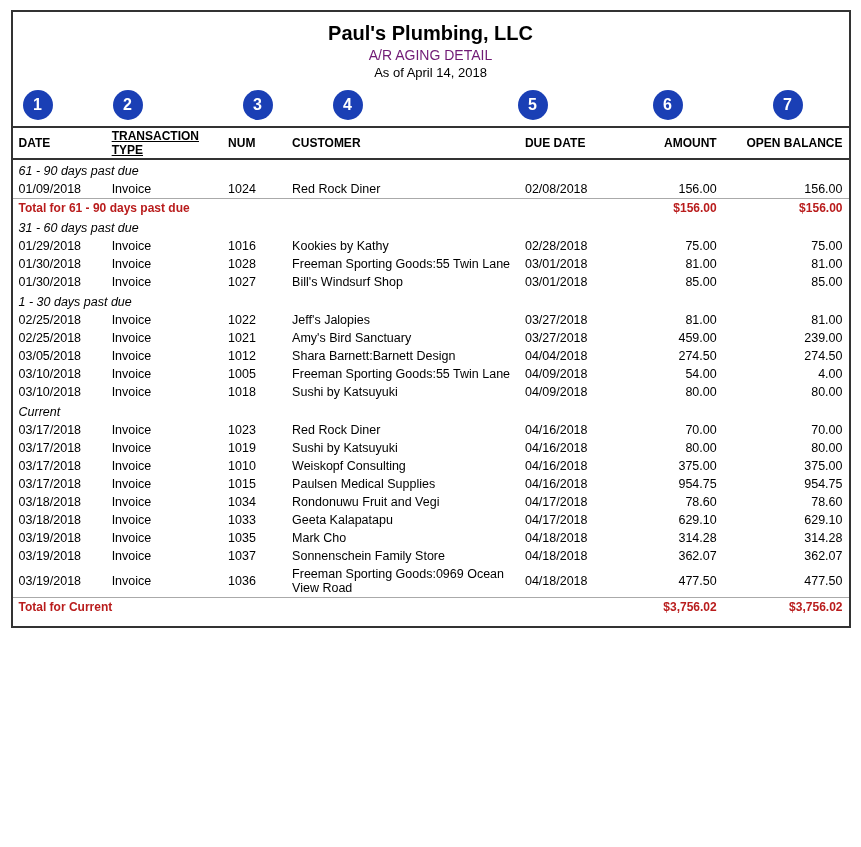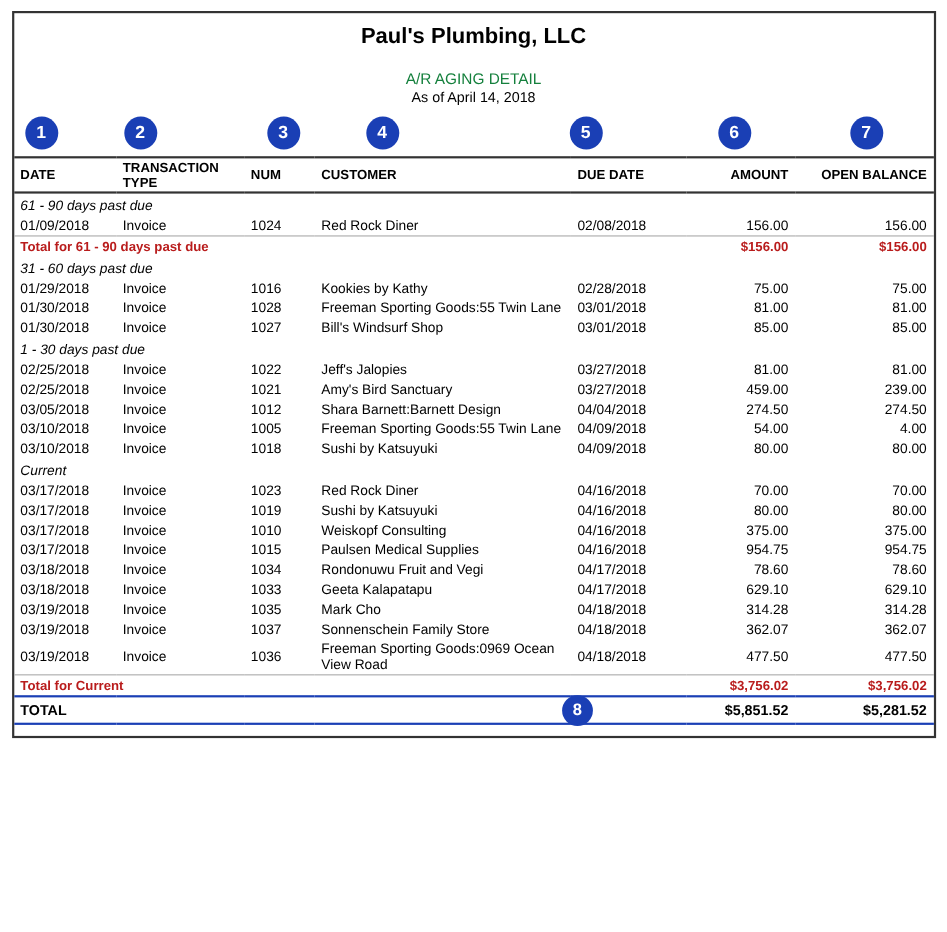--- a/index.html
+++ b/index.html
@@ -22,22 +22,22 @@
       text-align: center;
       margin-bottom: 6px;
     }
     .report-title {
       font-size: 20px;
       font-weight: bold;
       color: #000;
     }
     .report-subtitle {
       font-size: 14px;
-      color: #15803d;
-      margin-top: 18px;
+      color: #701a75;
+      margin-top: 2px;
     }
     .report-date {
       font-size: 13px;
       color: #000;
       margin-top: 2px;
     }
 
     
     .col-badges {
       display: flex;
@@ -105,21 +105,21 @@
       text-align: right;
     }
     .grand-total-row td {
       font-weight: bold;
       border-top: 2px solid #1a3fb5;
       border-bottom: 2px solid #1a3fb5;
       font-size: 13px;
       padding: 4px 6px;
     }
     .col-date { width: 80px; }
-    .col-type { width: 100px; }
+    .col-type { width: 100px; text-decoration: underline; }
     .col-num  { width: 55px; }
     .col-cust { width: 200px; }
     .col-due  { width: 90px; }
     .col-amt  { width: 85px; }
     .col-bal  { width: 85px; }
   </style>
 </head>
 <body>
 
 <div class="report-container">
@@ -338,24 +338,15 @@
       <td>04/18/2018</td>
       <td class="right">477.50</td>
       <td class="right">477.50</td>
     </tr>
         <tr class="section-total">
     <td colspan="4">Total for Current</td>
     <td></td>
     <td class="right">$3,756.02</td>
     <td class="right">$3,756.02</td>
   </tr>
-        <tr class="grand-total-row">
-  <td colspan="4" style="position:relative;">
-    <span>TOTAL</span>
-    <span style="position:absolute; right:-20px; top:50%; transform:translateY(-50%); width:28px; height:28px; border-radius:50%; background:#1a3fb5; color:#fff; font-size:15px; font-weight:bold; display:flex; align-items:center; justify-content:center; z-index:10;">8</span>
-  </td>
-  <td></td>
-  <td class="right">$5,851.52</td>
-  <td class="right">$5,281.52</td>
-</tr>
       </tbody>
   </table>
 </div>
 
 </body></html>

